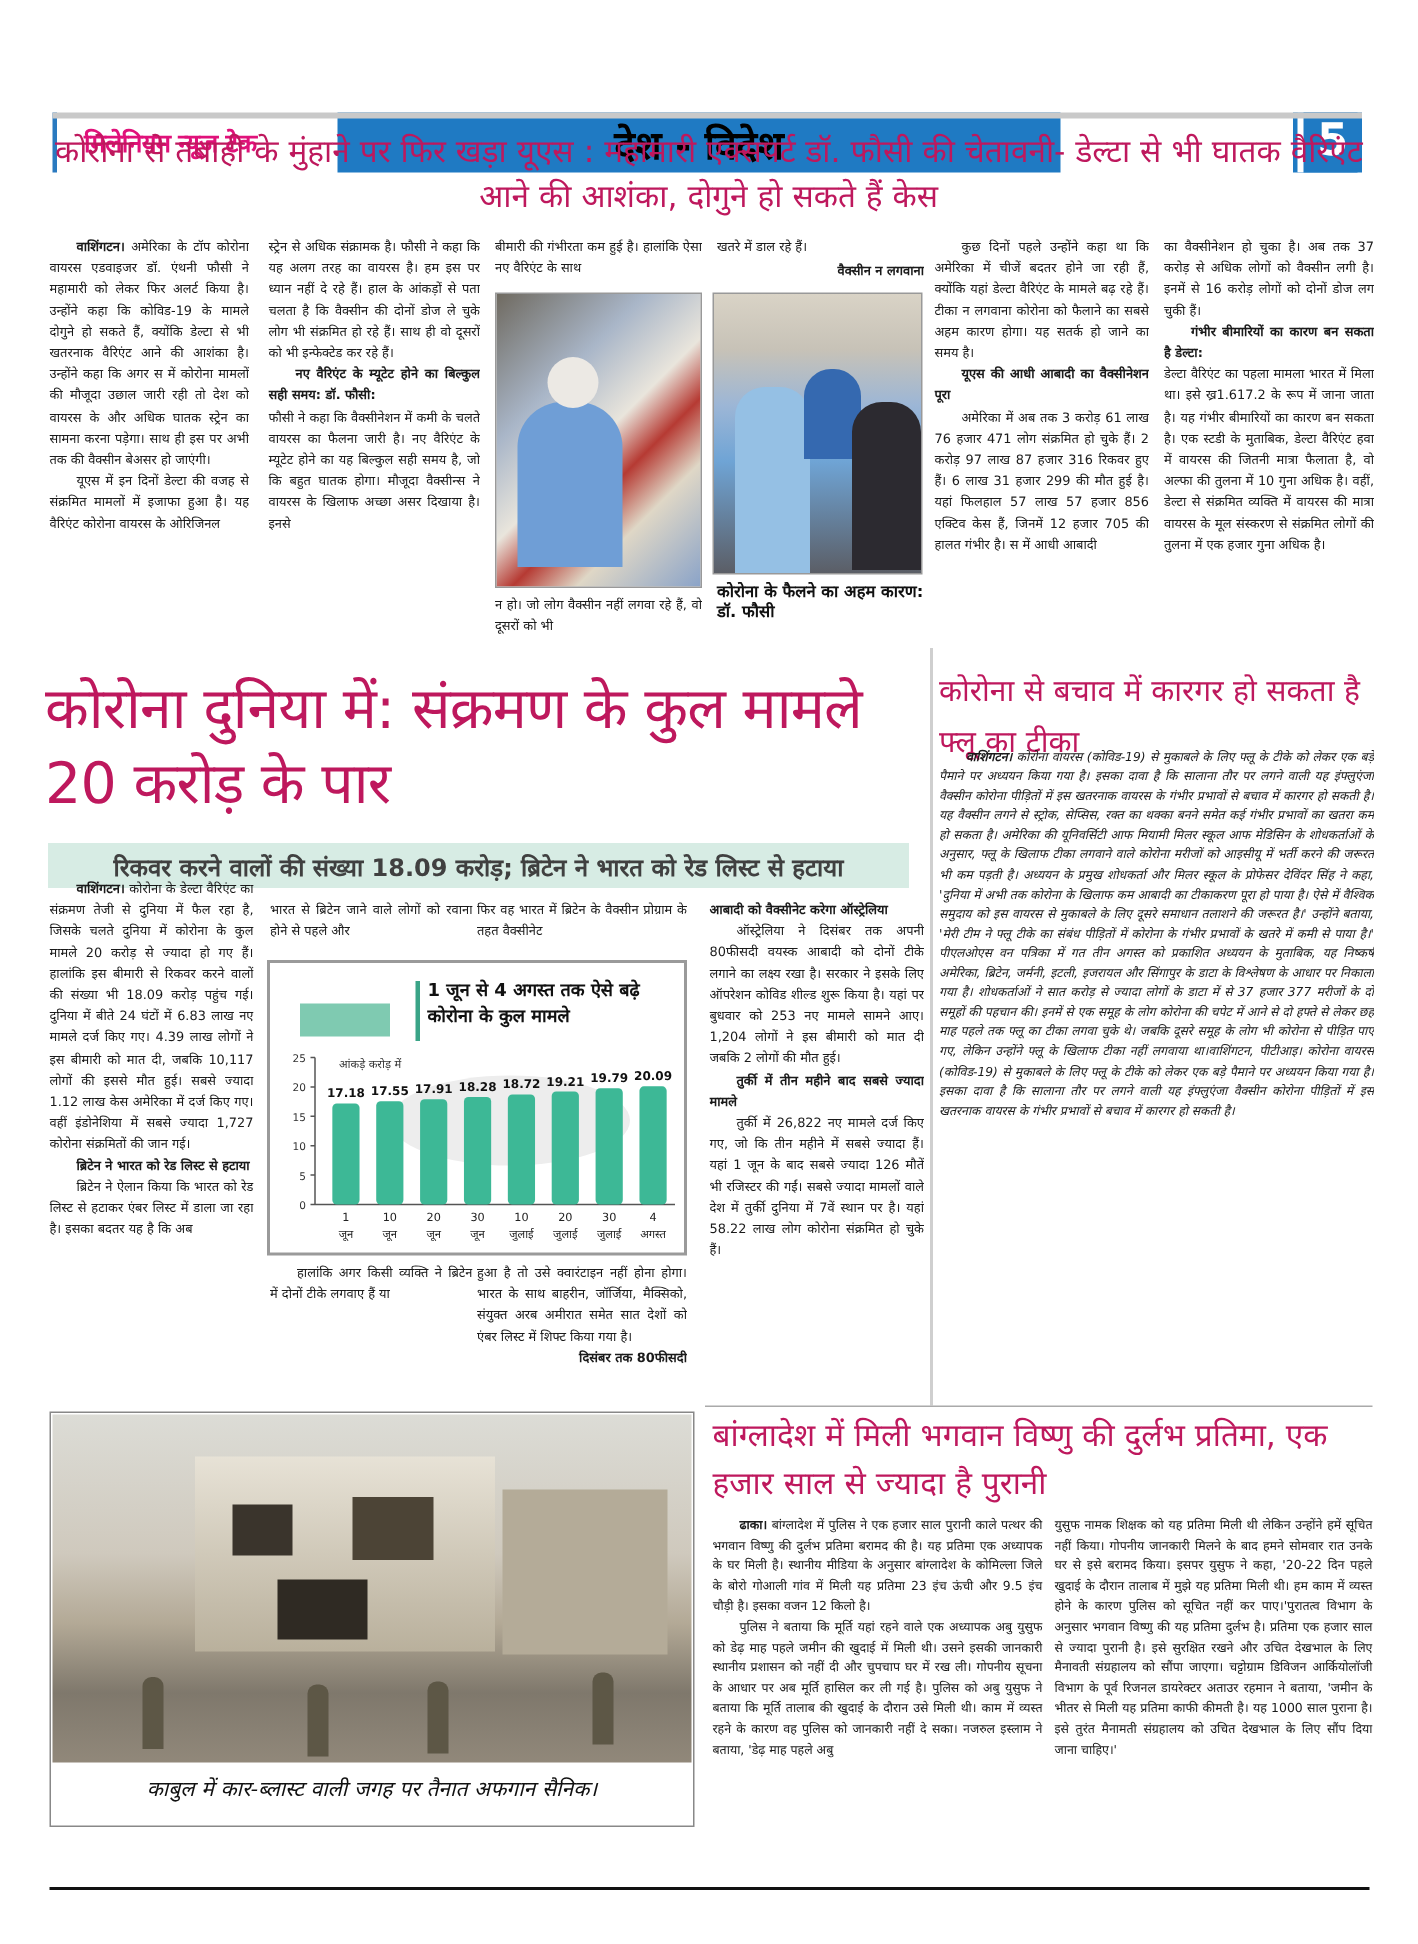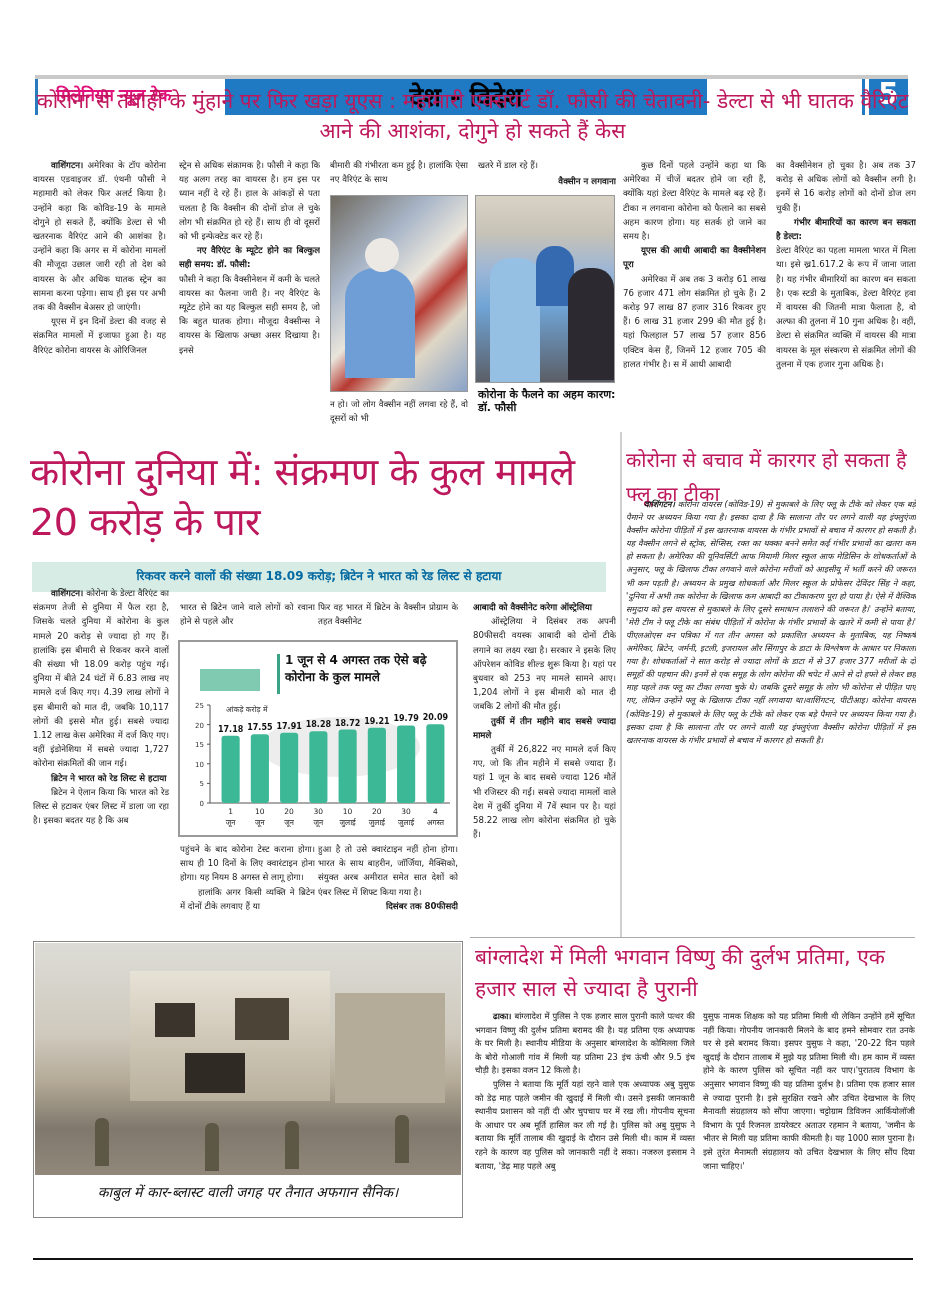--- a/index.html
+++ b/index.html
@@ -30,21 +30,21 @@
   #story1-photo1 .p1 { position:absolute; left:14px; top:72px; width:70px; height:110px; background:#6f9ed6; border-radius: 30px 30px 0 0; }
   #story1-photo1 .p2 { position:absolute; left:34px; top:42px; width:34px; height:34px; background:#ece9e4; border-radius: 50%; }
   #story1-photo2 { left: 475px; top: 195px; width: 140px; height: 188px; background: linear-gradient(180deg,#d9d3c6 0%,#c7c2b7 20%,#9cb6d6 40%,#6fa4d5 60%,#5b5e66 100%); border: 1px solid #999; }
   #story1-photo2 .p1 { position:absolute; left:14px; top:62px; width:50px; height:124px; background:#95c0e4; border-radius: 20px 20px 0 0; }
   #story1-photo2 .p2 { position:absolute; left:92px; top:72px; width:46px; height:112px; background:#2c2a30; border-radius: 20px 20px 0 0; }
   #story1-photo2 .p3 { position:absolute; left:60px; top:50px; width:38px; height:60px; background:#3569b0; border-radius: 18px 18px 0 0; }
   #photo2-caption { left: 478px; top: 388px; width: 138px; font-size: 11px; line-height: 13px; font-weight: bold; }
 
   #h2 { left: 30px; top: 447px; width: 575px; font-size: 38px; line-height: 50px; letter-spacing: -0.5px; }
   #deck2 { left: 32px; top: 562px; width: 574px; height: 30px; background: #d7ece4; }
-  #deck2 span { position: absolute; left: 0; right: 0; top: 5px; text-align: center; font-size: 12px; color: #0369a1; font-weight: bold; }
+  #deck2 span { position: absolute; left: 0; right: 0; top: 5px; text-align: center; font-size: 16px; color: #404040; font-weight: bold; }
 
   #chart-box { left: 178px; top: 640px; width: 280px; height: 197px; border: 2px solid #9a9a9a; background: #fff; }
   #chart-swatch { left: 20px; top: 27px; width: 60px; height: 22px; background: #7fcab1; }
   #chart-title-bar { left: 97px; top: 12px; width: 3px; height: 40px; background: #3aa487; }
   #chart-title { left: 105px; top: 10px; width: 170px; font-size: 12px; font-weight: bold; line-height: 17px; color: #111; }
   #chart-svg { left: 0; top: 55px; }
 
   #h3 { left: 626px; top: 443px; width: 290px; font-size: 20px; line-height: 34px; }
 
   #h4 { left: 475px; top: 941px; width: 450px; font-size: 21px; line-height: 32px; }
@@ -185,21 +185,20 @@
       <text x="226.125" y="117" font-size="7.5" text-anchor="middle" fill="#222" font-family="DejaVu Sans, sans-serif">30</text>
       <text x="226.125" y="128" font-size="7.5" text-anchor="middle" fill="#222" font-family="DejaVu Sans, sans-serif">जुलाई</text>
       <rect x="246.3075" y="27.247200000000007" width="18.135" height="78.7528" rx="3" fill="#3db896"></rect>
       <text x="255.375" y="23.247200000000007" font-size="8" font-weight="bold" text-anchor="middle" fill="#111" font-family="DejaVu Sans, sans-serif">20.09</text>
       <text x="255.375" y="117" font-size="7.5" text-anchor="middle" fill="#222" font-family="DejaVu Sans, sans-serif">4</text>
       <text x="255.375" y="128" font-size="7.5" text-anchor="middle" fill="#222" font-family="DejaVu Sans, sans-serif">अगस्त</text>
     </svg>
 </div>
 
 <div class="abs body-text" style="left:180px;top:842px;width:135px;height:90px;">
-  <span class="para" style="text-indent:0">पहुंचने के बाद कोरोना टेस्ट कराना होगा। साथ ही 10 दिनों के लिए क्वारंटाइन होना होगा। यह नियम 8 अगस्त से लागू होगा।</span>
   <span class="para">हालांकि अगर किसी व्यक्ति ने ब्रिटेन में दोनों टीके लगवाए हैं या</span>
 </div>
 <div class="abs body-text" style="left:318px;top:842px;width:140px;height:90px;">
   <span class="para" style="text-indent:0">हुआ है तो उसे क्वारंटाइन नहीं होना होगा। भारत के साथ बाहरीन, जॉर्जिया, मैक्सिको, संयुक्त अरब अमीरात समेत सात देशों को एंबर लिस्ट में शिफ्ट किया गया है।</span>
   <span class="sub" style="text-align:right">दिसंबर तक 80फीसदी</span>
 </div>
 
 <div class="abs body-text" style="left:473px;top:600px;width:143px;height:330px;">
   <span class="sub" style="text-indent:0">आबादी को वैक्सीनेट करेगा ऑस्ट्रेलिया</span>
   <span class="para">ऑस्ट्रेलिया ने दिसंबर तक अपनी 80फीसदी वयस्क आबादी को दोनों टीके लगाने का लक्ष्य रखा है। सरकार ने इसके लिए ऑपरेशन कोविड शील्ड शुरू किया है। यहां पर बुधवार को 253 नए मामले सामने आए। 1,204 लोगों ने इस बीमारी को मात दी जबकि 2 लोगों की मौत हुई।</span>

